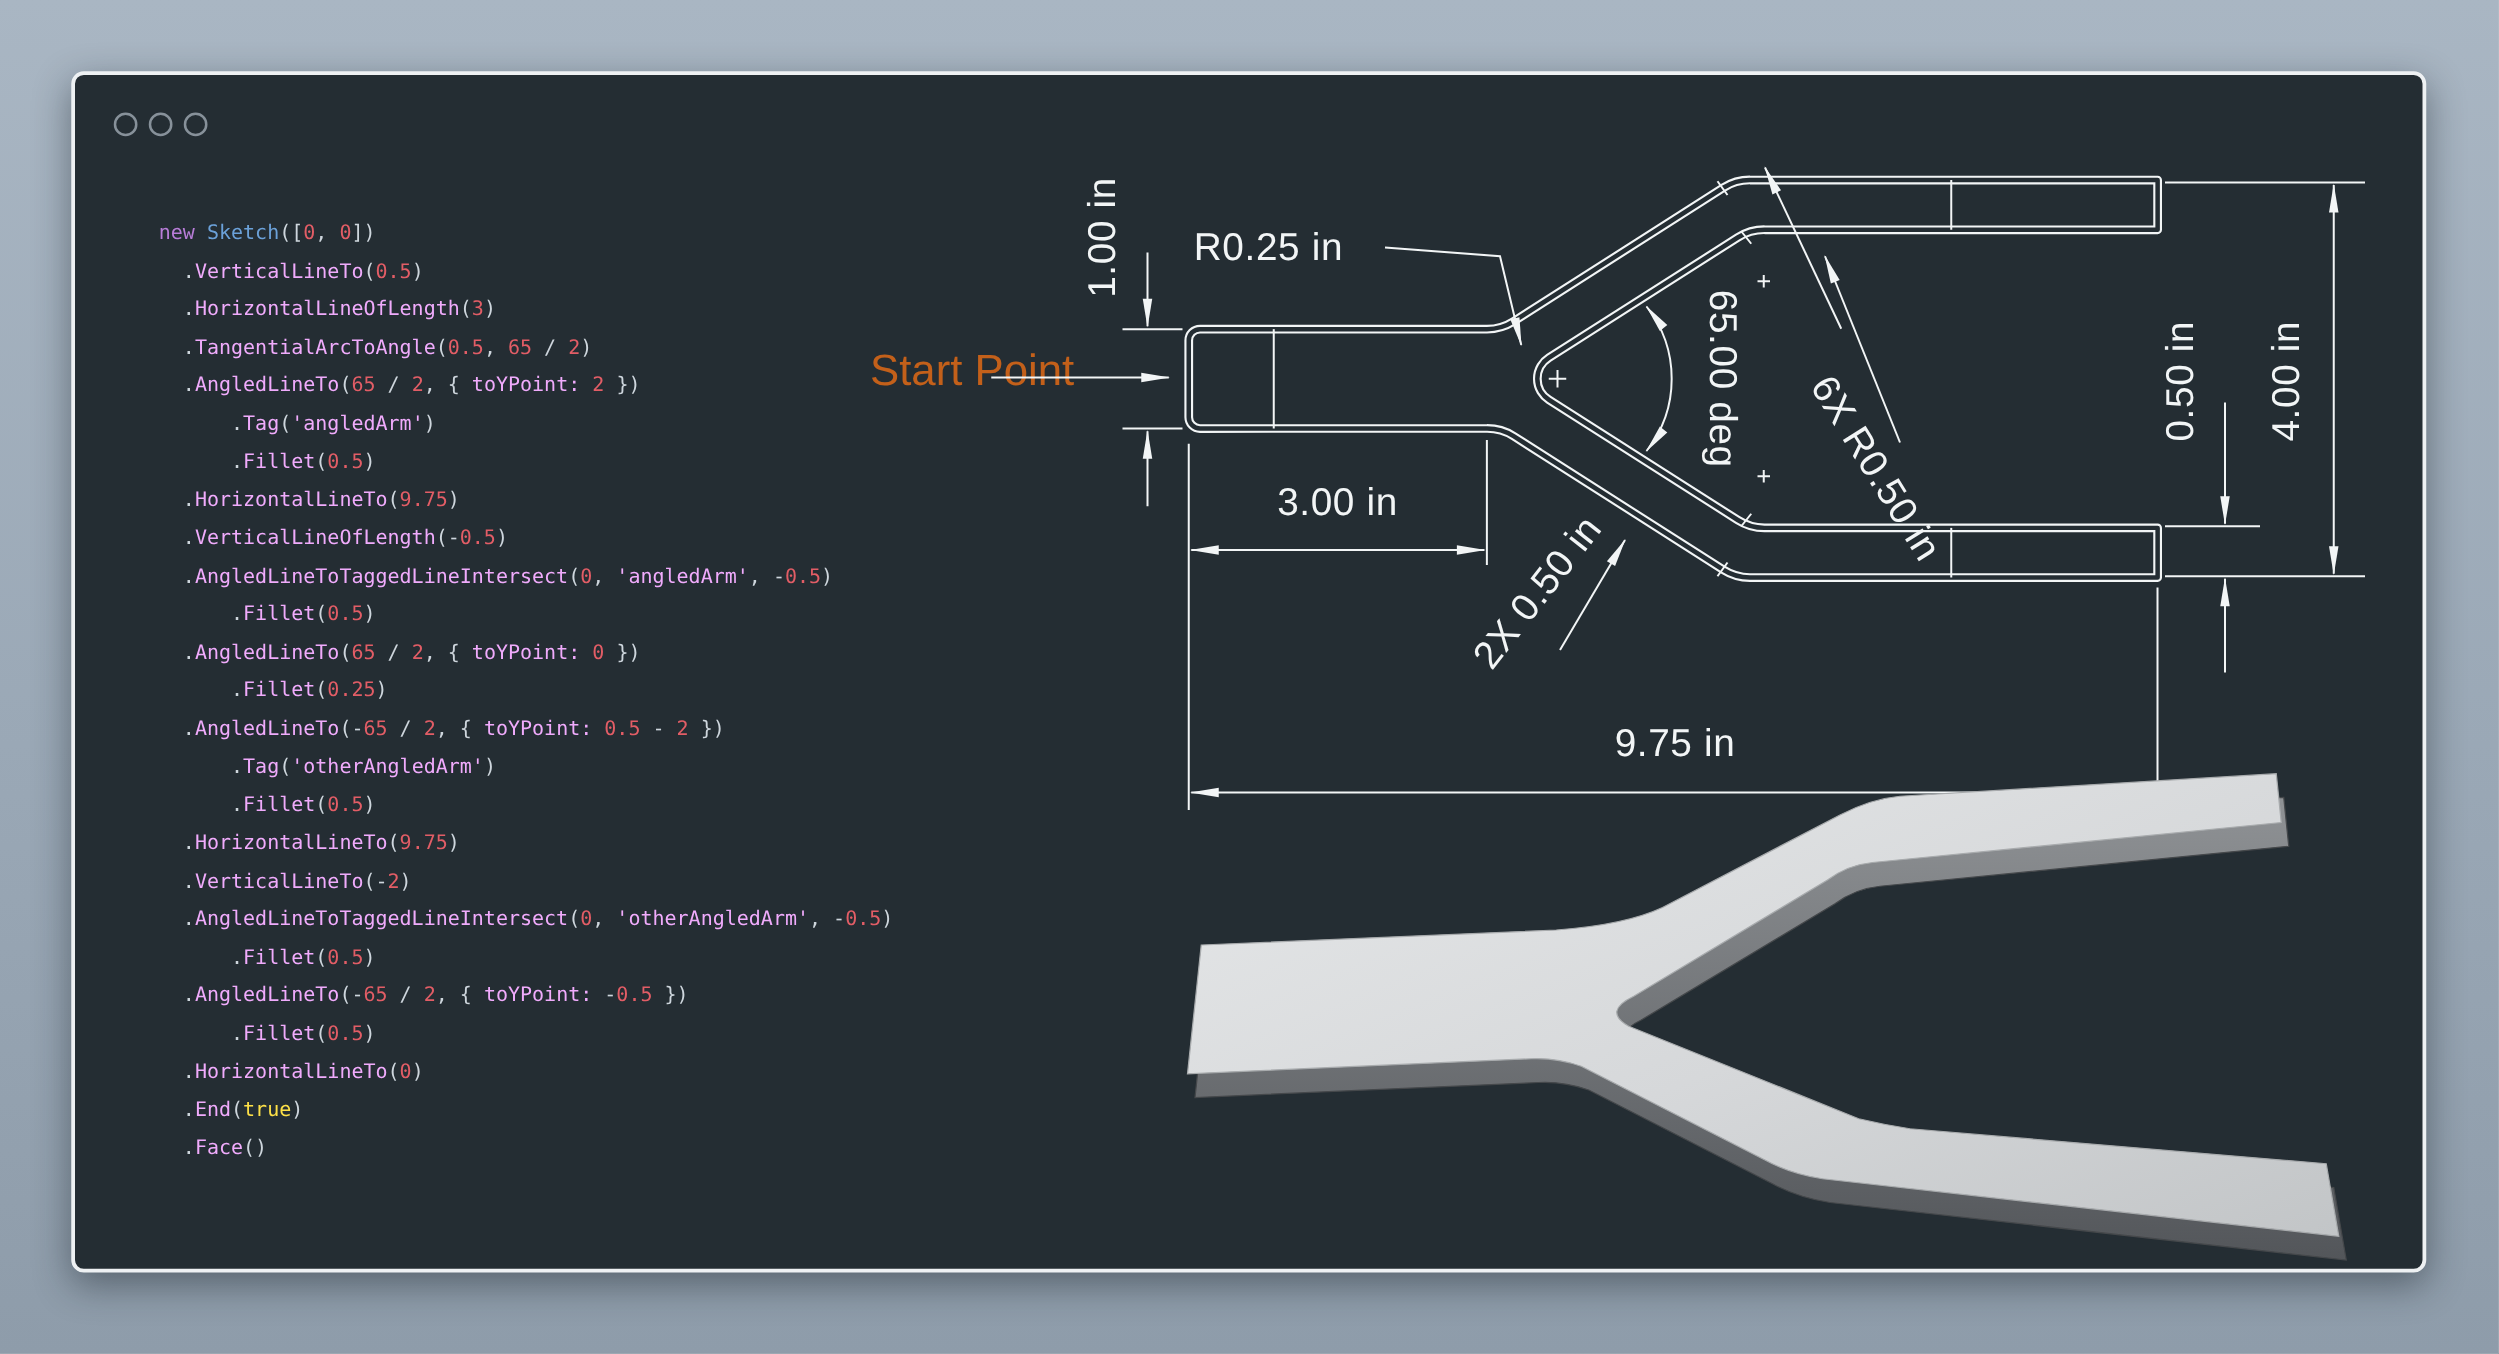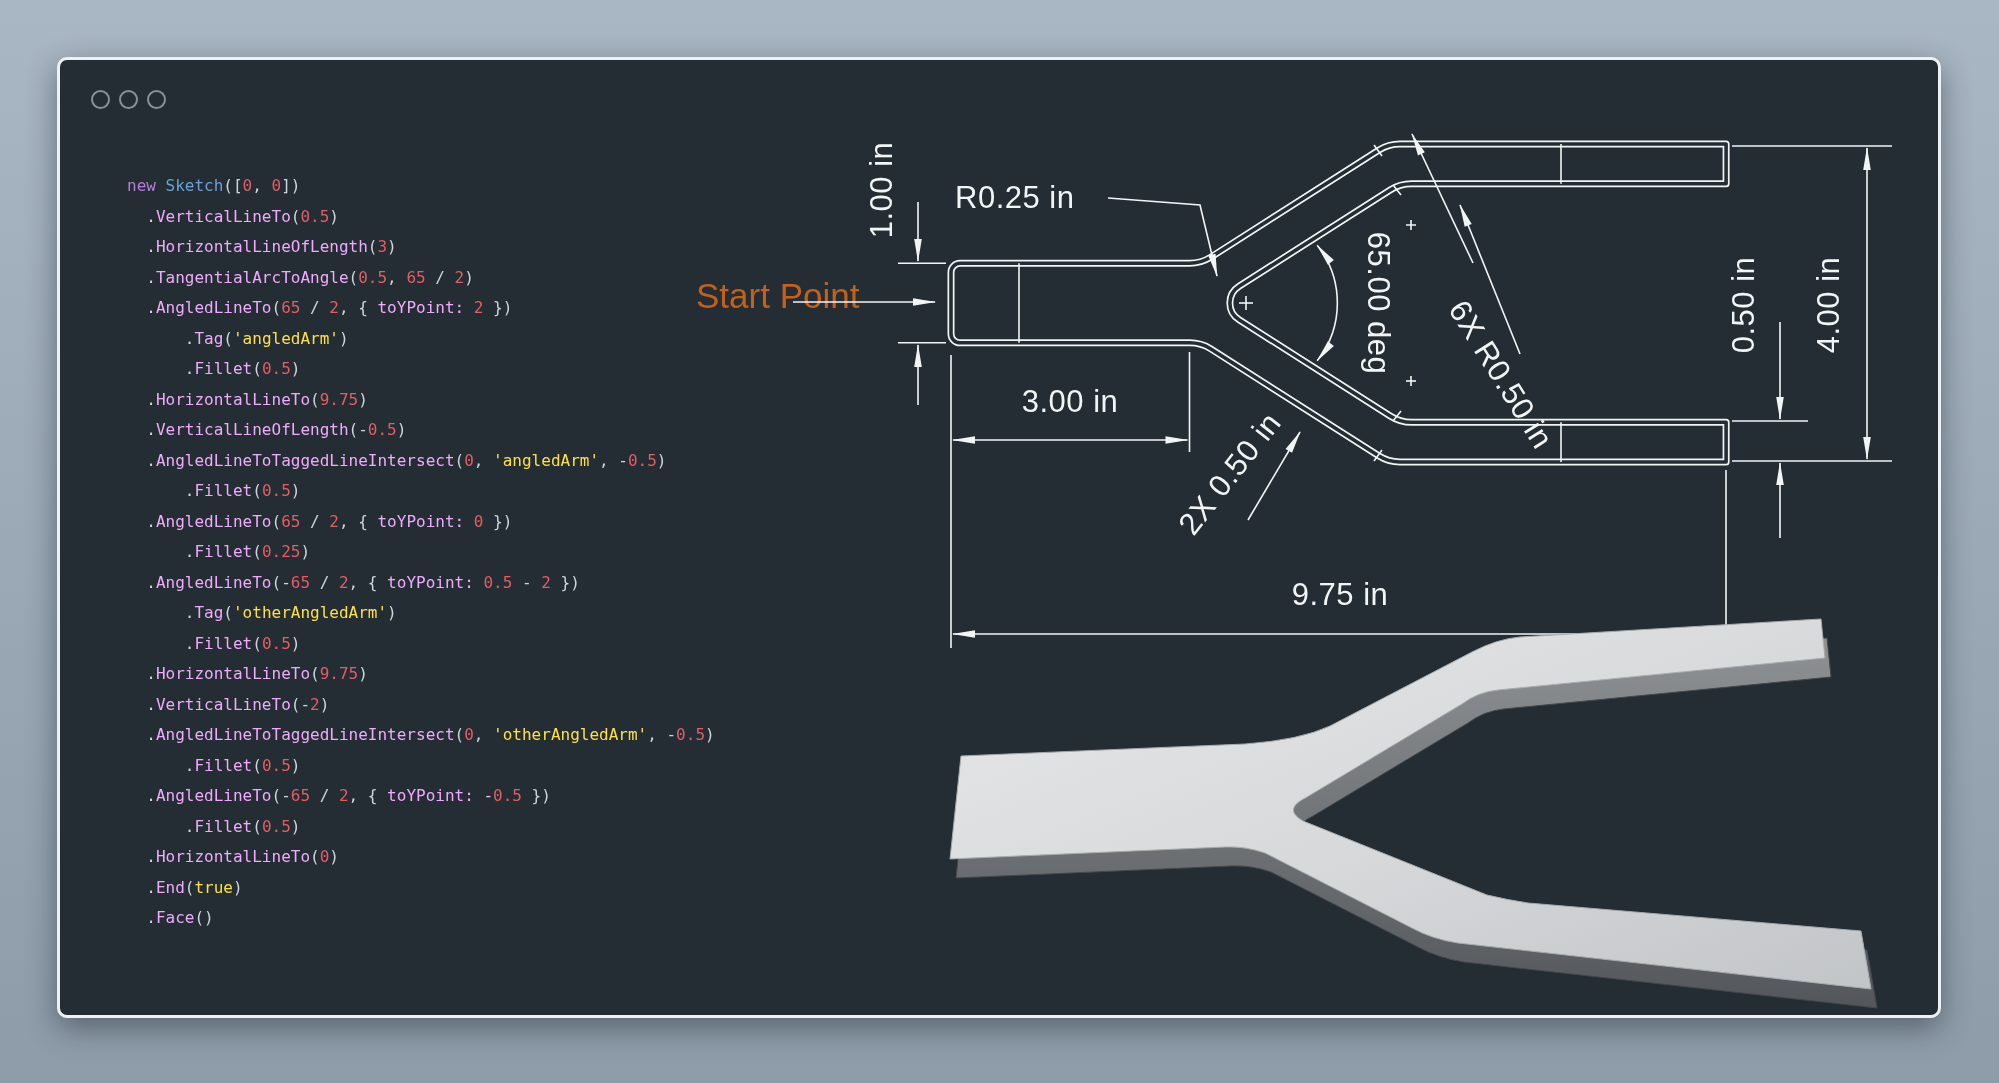--- a/index.html
+++ b/index.html
@@ -22,21 +22,21 @@
   .code-pane{
     position:absolute;left:35px;top:111px;
     font-family:"DejaVu Sans Mono","Liberation Mono",monospace;
     font-size:16px;white-space:pre;margin-left:32px;
   }
   .code-line{height:30.5px;line-height:30.5px;}
   .tk-kw{color:#b87dd8}
   .tk-cls{color:#6ba1d9}
   .tk-fn{color:#f0abfc}
   .tk-num{color:#e25d66}
-  .tk-str{color:#fde047}
+  .tk-str{color:#f0abfc}
   .tk-bool{color:#fde047}
   .tk-pl{color:#ced6dd}
   svg{position:absolute;left:0;top:0;}
   .dimtxt{fill:#f2f5f6;font-family:"Liberation Sans",sans-serif;font-size:31px;letter-spacing:.5px;}
   .startlbl{fill:#c3601a;font-family:"Liberation Sans",sans-serif;font-size:35px;}
   .thin{stroke:#f2f5f6;stroke-width:1.6;fill:none;}
 </style>
 </head>
 <body>
 

